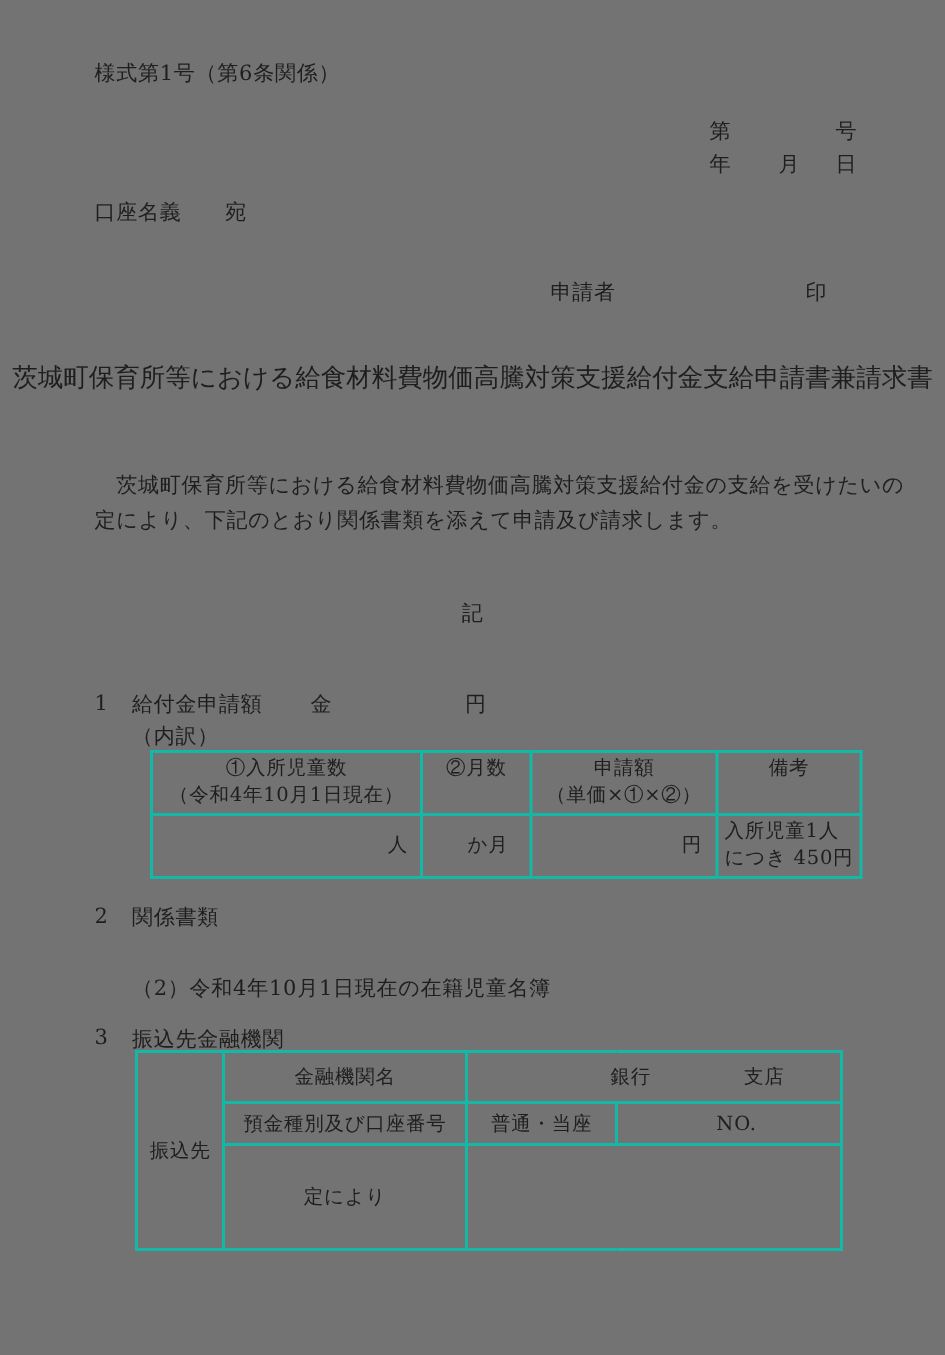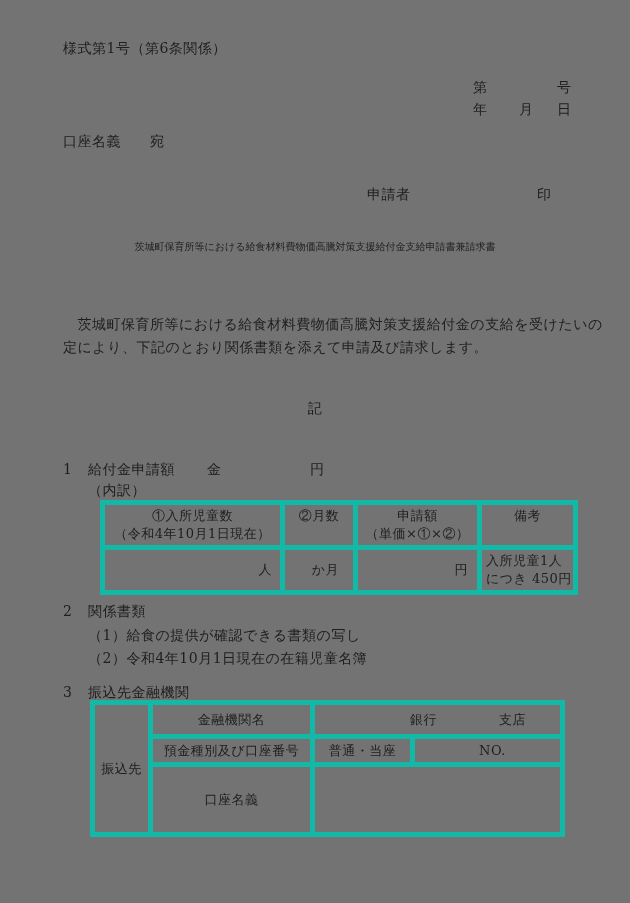--- a/index.html
+++ b/index.html
@@ -8,21 +8,21 @@
     font-family:"DejaVu Serif","Liberation Serif",serif;
     color:#1e1e1e;font-size:14px;letter-spacing:0.5px;
     overflow:hidden;
   }
   .abs{position:absolute;white-space:pre;}
   .center{position:absolute;left:0;right:0;text-align:center;white-space:pre;}
   .para{position:absolute;left:63px;top:313px;width:508px;line-height:23px;}
   .para div{white-space:pre;}
   table{border-collapse:collapse;table-layout:fixed;position:absolute;
         font-size:13px;color:#1e1e1e;letter-spacing:0.5px;}
-  td{border:5px solid #14b8a6;padding:0;overflow:hidden;margin-top:32px;}
+  td{border:2px solid #14b8a6;padding:0;overflow:hidden;margin-top:32px;}
   
   .t1{left:100px;top:500px;width:473px;}
   .t1 .hdr{vertical-align:top;text-align:center;padding-top:2px;line-height:18px;height:38px;}
   .t1 .row{height:40px;vertical-align:middle;line-height:18px;}
   .t1 .ra{text-align:right;padding-right:8px;}
   .t1 .months{text-align:right;padding-right:14px;}
   .t1 .amount{text-align:right;padding-right:9px;}
   .t1 .note{text-align:left;padding-left:4px;}
   
   .t2{left:90px;top:700px;width:470px;}
@@ -46,21 +46,21 @@
 
   <span class="abs" style="left:473px;top:101px;">年</span>
   <span class="abs" style="left:519px;top:101px;">月</span>
   <span class="abs" style="left:557px;top:101px;">日</span>
 
   <div class="abs" style="left:63px;top:133px;">口座名義　　宛</div>
 
   <span class="abs" style="left:367px;top:186px;">申請者</span>
   <span class="abs" style="left:537px;top:186px;">印</span>
 
-  <div class="center" style="top:240px;font-size:10px;letter-spacing:0;">茨城町保育所等における給食材料費物価高騰対策支援給付金支給申請書兼請求書</div>
+  <div class="center" style="top:240px;font-size:17px;letter-spacing:0;">茨城町保育所等における給食材料費物価高騰対策支援給付金支給申請書兼請求書</div>
 
   <div class="para">
     <div>　茨城町保育所等における給食材料費物価高騰対策支援給付金の支給を受けたいの</div>
     <div>定により、下記のとおり関係書類を添えて申請及び請求します。</div>
   </div>
 
   <div class="center" style="top:400px;">記</div>
 
   <span class="abs" style="left:63px;top:461px;">1</span>
   <span class="abs" style="left:88px;top:461px;">給付金申請額</span>
@@ -99,21 +99,20 @@
       <td class="row note">
         <div>入所児童1人</div>
         <div>につき 450円</div>
       </td>
     </tr>
   </tbody>
     </table>
 
   <span class="abs" style="left:63px;top:603px;">2</span>
   <span class="abs" style="left:88px;top:603px;">関係書類</span>
-  <div class="abs" style="left:88px;top:627px;">（1）給食の提供が確認できる書類の写し</div>
   <div class="abs" style="left:88px;top:650px;">（2）令和4年10月1日現在の在籍児童名簿</div>
 
   <span class="abs" style="left:63px;top:684px;">3</span>
   <span class="abs" style="left:88px;top:684px;text-align:center;">振込先金融機関</span>
 
   <table class="t2">
     <colgroup>
         <col style="width:58px">
         <col style="width:162px">
         <col style="width:100px">
@@ -129,19 +128,19 @@
           <span>支店</span>
         </div>
       </td>
     </tr>
     <tr class="r2">
       <td>預金種別及び口座番号</td>
       <td>普通・当座</td>
       <td class="no-cell">NO.</td>
     </tr>
     <tr class="r3">
-      <td>口座名義</td>
+      <td>定により</td>
       <td colspan="2"></td>
     </tr>
   </tbody>
     </table>
 
 </div>
 
 </body></html>

